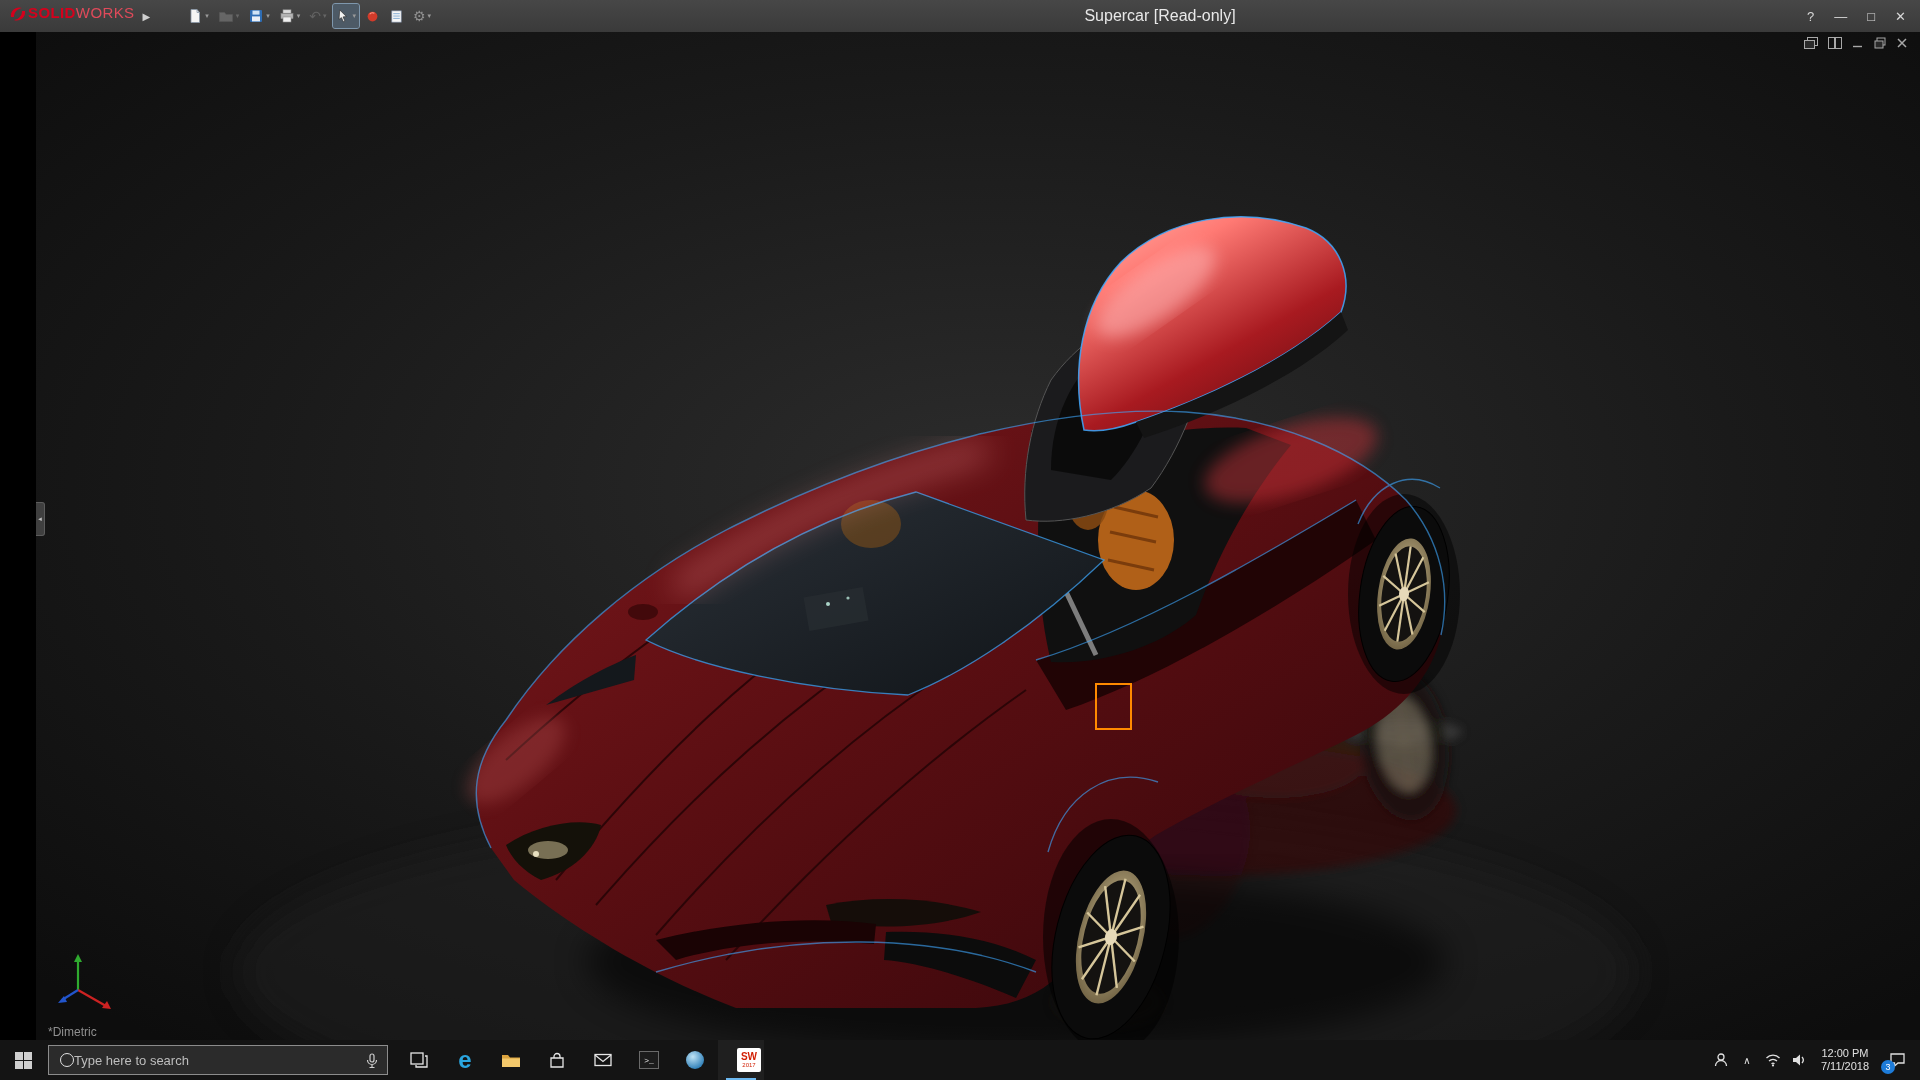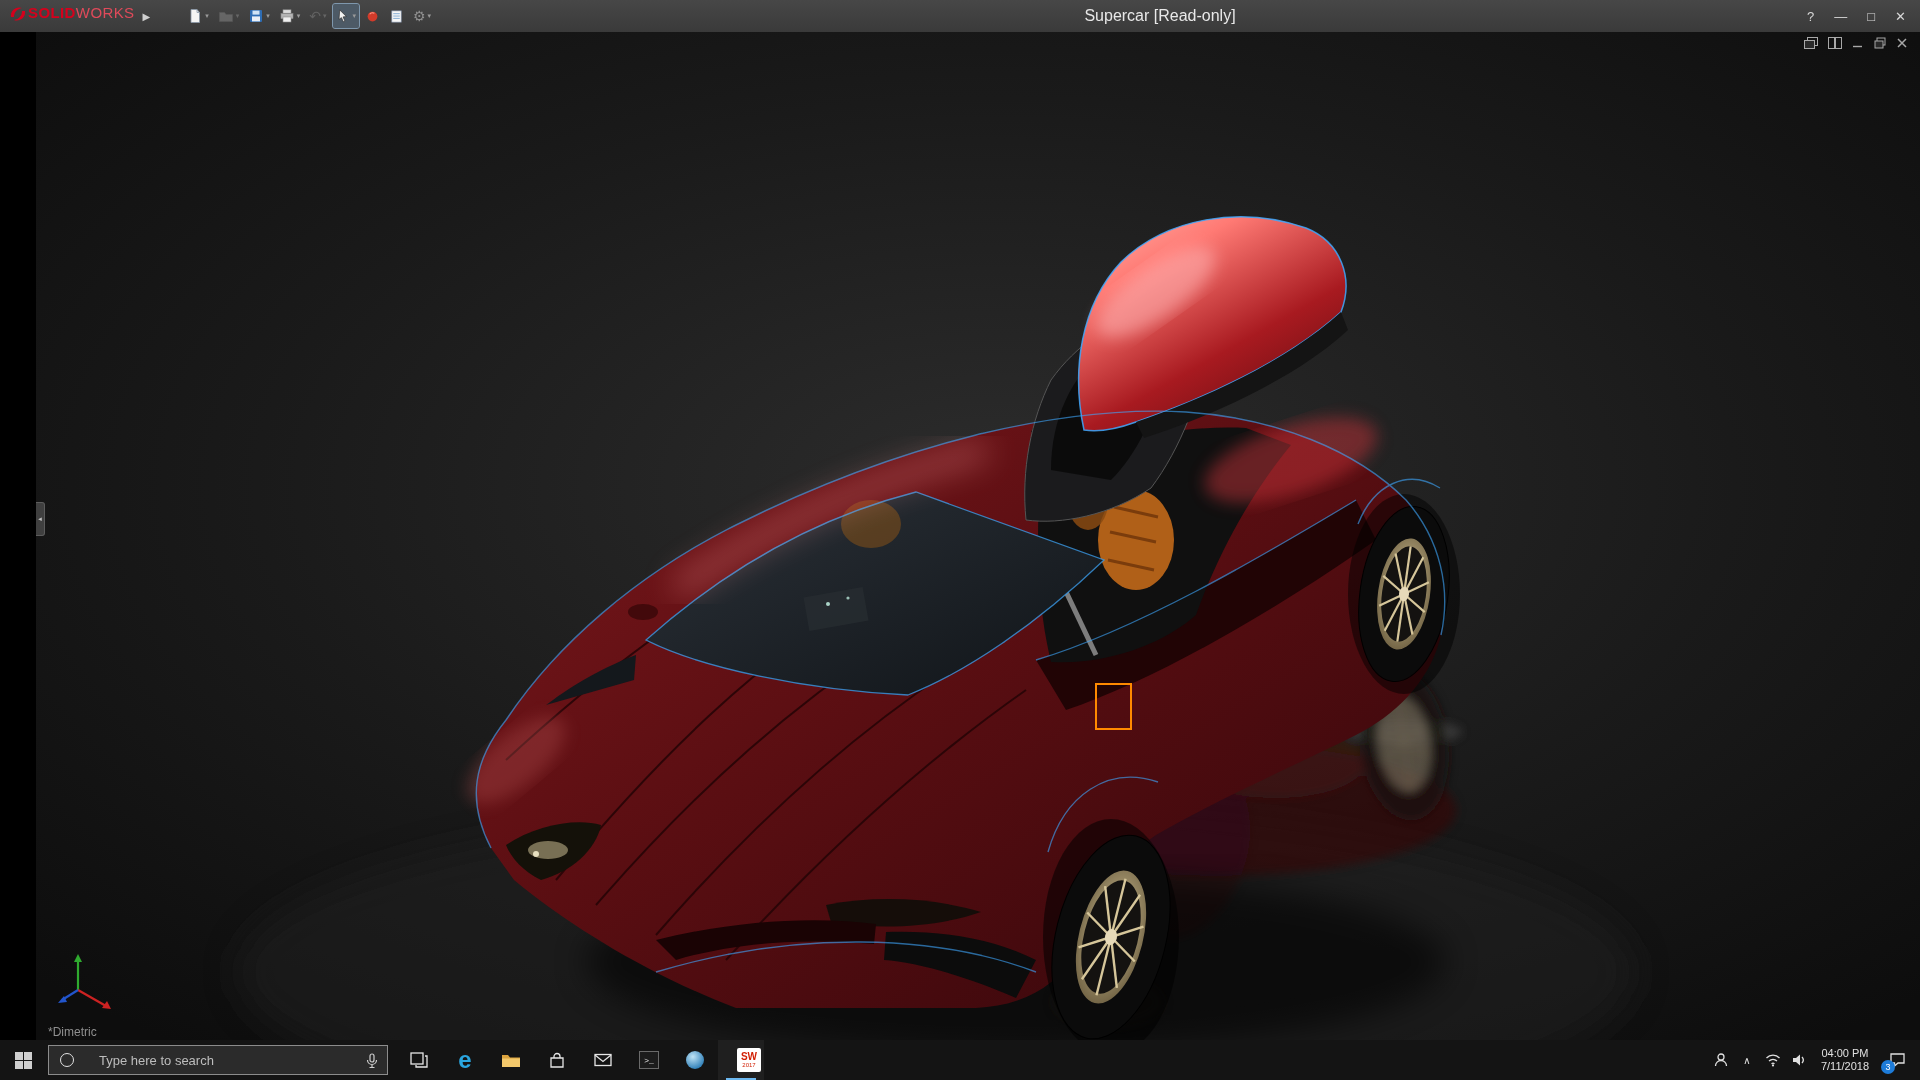--- a/index.html
+++ b/index.html
@@ -43,21 +43,21 @@
   .view-label { position:absolute; left:12px; bottom:1px; font-size:12px;
     color:#8f8f8f; z-index:4; }
 
   
   .taskbar { position:absolute; bottom:0; left:0; right:0; height:40px;
     background:#141414; display:flex; align-items:center; color:#e0e0e0; z-index:30; }
   .start-btn { width:46px; height:40px; display:flex; align-items:center; justify-content:center; }
   .search-box { position:relative; width:340px; height:30px; margin:0 2px;
     background:#2b2b2b; border:1px solid #8c8c8c; display:flex; align-items:center; }
   .search-box input { width:100%; height:100%; background:transparent; border:none;
-    outline:none; color:#ddd; font-size:13px; padding-left:50px;
+    outline:none; color:#ddd; font-size:13px; padding-left:25px;
     font-family:"Liberation Sans", sans-serif; }
   .search-box input::placeholder { color:#bdbdbd; }
   .search-circle { position:absolute; left:11px; top:7px; width:14px; height:14px;
     border:1.6px solid #e2e2e2; border-radius:50%; }
   .mic { position:absolute; right:9px; top:7px; }
   .tb-apps { display:flex; margin-left:6px; }
   .app-btn { width:46px; height:40px; display:flex; align-items:center;
     justify-content:center; position:relative; }
   .app-btn.active { background:#1f1f1f; }
   .app-btn.active::after { content:""; position:absolute; bottom:0; left:8px; right:8px;
@@ -489,21 +489,21 @@
           <circle cx="8" cy="12.4" r="1.1" fill="#e0e0e0"></circle>
         </svg>
       </div>
       <div class="tray-btn">
         <svg width="16" height="14" viewBox="0 0 16 14">
           <path d="M2 5 h3 L9 1.5 V12.5 L5 9 H2 Z" fill="#e0e0e0"></path>
           <path d="M11 4 a4.5 4.5 0 0 1 0 6" fill="none" stroke="#e0e0e0" stroke-width="1.3"></path>
         </svg>
       </div>
       <div class="clock">
-        <div>04:00 PM</div>
+        <div>12:00 PM</div>
         <div>7/11/2018</div>
       </div>
       <div class="notif">
         <svg width="17" height="16" viewBox="0 0 17 16">
           <path d="M2 2 h13 v9 h-6 l-3.5 3 v-3 H2 Z" fill="none" stroke="#e0e0e0" stroke-width="1.3"></path>
         </svg>
         <span class="badge">3</span>
       </div>
     </div>
   </div>

